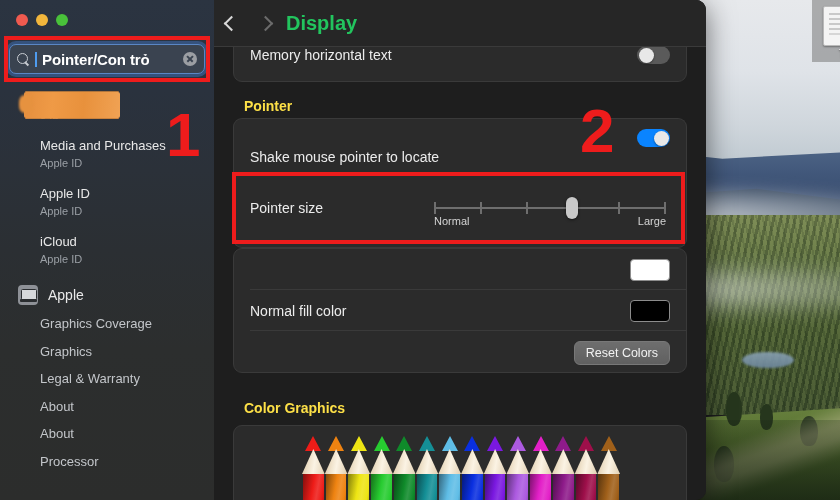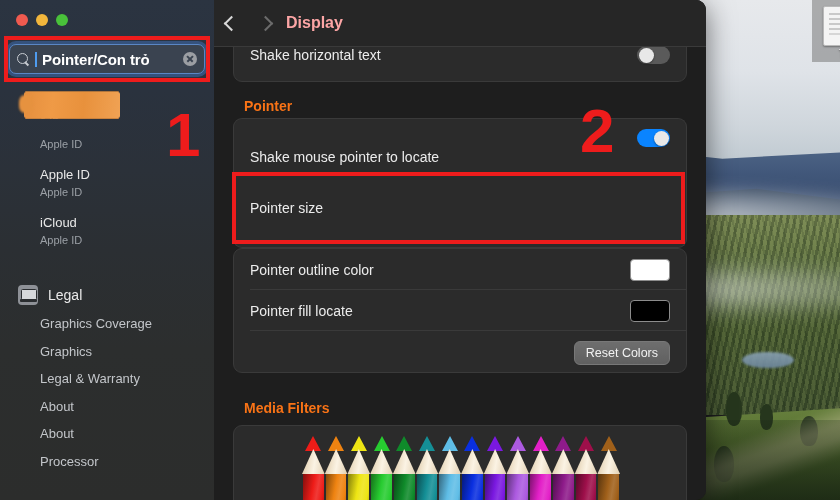--- a/index.html
+++ b/index.html
@@ -121,23 +121,23 @@
   .toggle.off .knob{left:1.5px;}
   .toggle.on{background:#0a7 aff;background:#0a84ff;}
   .toggle.on .knob{right:1.5px;}
 
   .hdr{position:absolute;left:214px;top:0;width:492px;height:46px;
     background:#262626;border-bottom:1px solid #3a3a3a;display:flex;align-items:center;gap:0;}
   .chev{width:34px;height:46px;display:flex;align-items:center;justify-content:center;}
   .chev i{display:block;width:9px;height:9px;border-left:2px solid #d8d8d8;border-bottom:2px solid #d8d8d8;}
   .chev.back i{transform:rotate(45deg);}
   .chev.fwd i{transform:rotate(-135deg);border-color:#6b6b6b;}
-  .hdr-title{color:#fca5a5;font-size:16px;font-weight:bold;margin-left:4px;}
-
-  .sect-title{position:absolute;left:30px;color:#f97316;font-size:14px;font-weight:bold;}
+  .hdr-title{color:#22c55e;font-size:20px;font-weight:bold;margin-left:4px;}
+
+  .sect-title{position:absolute;left:30px;color:#fde047;font-size:14px;font-weight:bold;}
 
   #card1{top:118px;height:50px;}
   #card1 .row{height:50px;align-items:flex-start;padding-top:10px;}
   .sub{color:#b5b5b5;font-size:11.5px;margin-top:2px;}
 
   #card2{top:168px;height:80px;border-top:none;border-radius:0 0 9px 9px;}
   #card2 .row{height:80px;}
 
   .slider{position:relative;width:232px;height:34px;margin-left:auto;margin-right:4px;}
   .strack{position:absolute;left:0;right:0;top:16px;height:2px;background:#6e6e6e;border-radius:1px;}
@@ -216,55 +216,56 @@
         <span class="clearbtn"></span>
       </div>
     </div>
 
     <div class="results">
       <div class="res-item">
         <div class="res-title">Dương</div>
         <div class="res-sub">e ID</div>
       </div>
       <div class="res-item" style="margin-top:9px;">
+        <div class="res-title">Media and Purchases</div>
         <div class="res-sub">Apple ID</div>
       </div>
       <div class="res-item" style="margin-top:9px;">
         <div class="res-title">Apple ID</div>
         <div class="res-sub">Apple ID</div>
       </div>
       <div class="res-item" style="margin-top:9px;">
         <div class="res-title">iCloud</div>
         <div class="res-sub">Apple ID</div>
       </div>
     </div>
 
     <div class="redact"></div>
 
     <div class="about-hdr">
       <span class="about-ico"></span>
-      <span class="about-lbl">Legal</span>
+      <span class="about-lbl">Apple</span>
     </div>
 
     <div class="abt-list">
       <div class="abt-item">Graphics Coverage</div>
       <div class="abt-item">Graphics</div>
       <div class="abt-item">Legal &amp; Warranty</div>
       <div class="abt-item">About</div>
       <div class="abt-item">About</div>
       <div class="abt-item">Processor</div>
     </div>
   </div>
 
   <div id="detail">
     <div class="dtl-scroll">
 
       <div class="card" id="card0">
         <div class="row">
-          <span class="row-lbl">Shake horizontal text</span>
+          <span class="row-lbl">Memory horizontal text</span>
           <span class="toggle off" style="margin-left:auto;">
             <span class="knob"></span>
           </span>
         </div>
       </div>
 
       <div class="sect-title" style="top:98px;">Pointer</div>
 
       <div class="card" id="card1" style="border-bottom:none;border-radius:9px 9px 0 0;">
         <div class="row">
@@ -273,40 +274,51 @@
           </span>
           <span class="toggle on" style="margin-left:auto;">
             <span class="knob"></span>
           </span>
         </div>
       </div>
 
       <div class="card" id="card2">
         <div class="row">
           <span class="row-lbl">Pointer size</span>
+          <span class="slider">
+            <span class="strack"></span>
+            <span class="tick" style="left:0;"></span>
+            <span class="tick" style="left:46px;"></span>
+            <span class="tick" style="left:92px;"></span>
+            <span class="tick" style="left:138px;"></span>
+            <span class="tick" style="left:184px;"></span>
+            <span class="tick" style="left:230px;"></span>
+            <span class="sthumb" style="left:132px;"></span>
+            <span class="slbl l">Normal</span>
+            <span class="slbl r">Large</span>
+          </span>
         </div>
       </div>
 
       <div class="card" id="card3">
         <div class="row">
-          <span class="row-lbl">Pointer outline color</span>
           <span class="well white"></span>
           <span class="sep"></span>
         </div>
         <div class="row">
-          <span class="row-lbl">Pointer fill locate</span>
+          <span class="row-lbl">Normal fill color</span>
           <span class="well black"></span>
           <span class="sep"></span>
         </div>
         <div class="resetrow">
           <span class="btn">Reset Colors</span>
         </div>
       </div>
 
-      <div class="sect-title" style="top:400px;">Media Filters</div>
+      <div class="sect-title" style="top:400px;">Color Graphics</div>
 
       <div class="card" id="card4">
         <div class="pencils" id="pencils">
             <div class="pencil">
               <div class="p-tip" style="border-bottom: 15px solid rgb(238, 28, 24);"></div>
               <div class="p-wood-sh"></div>
               <div class="p-body" style="background: linear-gradient(100deg, rgba(0, 0, 0, 0.45) 0%, rgb(238, 28, 24) 38%, rgba(255, 255, 255, 0.133) 54%, rgb(238, 28, 24) 72%, rgba(0, 0, 0, 0.5) 100%) rgb(238, 28, 24);"></div>
             </div>
             <div class="pencil">
               <div class="p-tip" style="border-bottom: 15px solid rgb(239, 131, 17);"></div>

